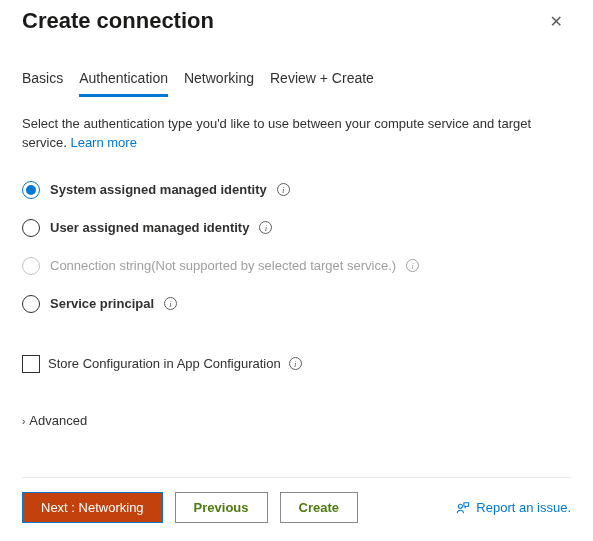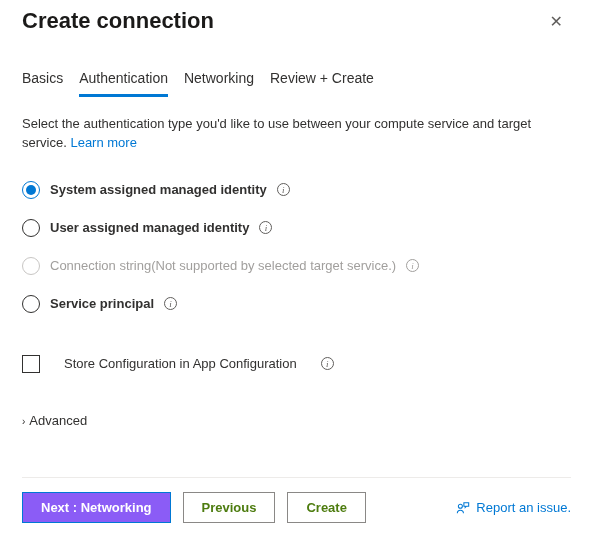--- a/index.html
+++ b/index.html
@@ -126,21 +126,21 @@
       font-style: italic;
       font-family: serif;
     }
     .info-icon.disabled {
       border-color: #a19f9d;
       color: #a19f9d;
     }
     .checkbox-row {
       display: flex;
       align-items: center;
-      gap: 24px;
+      gap: 8px;
       margin-top: 22px;
     }
     .checkbox {
       width: 18px;
       height: 18px;
       border: 1px solid #323130;
       cursor: pointer;
       flex-shrink: 0;
     }
     .checkbox-label {
@@ -170,24 +170,24 @@
       font-size: 13px;
       padding: 7px 18px;
       border: 1px solid #8a8886;
       background: #fff;
       color: #4d7c0f;
       cursor: pointer;
       font-family: inherit;
       font-weight: bold;
     }
     .btn.primary {
-      background: #8b5cf6;
+      background: #c2410c;
       border-color: #0078d4;
       color: #fff;
-      font-weight: 700;
+      font-weight: 400;
     }
     .footer-spacer { flex: 1; }
     .report {
       color: #0078d4;
       font-size: 13px;
       cursor: pointer;
       display: inline-flex;
       align-items: center;
       gap: 6px;
     }

